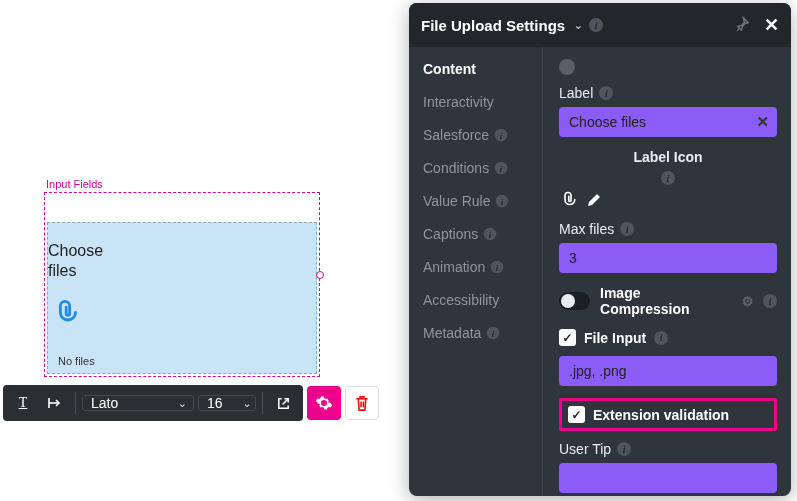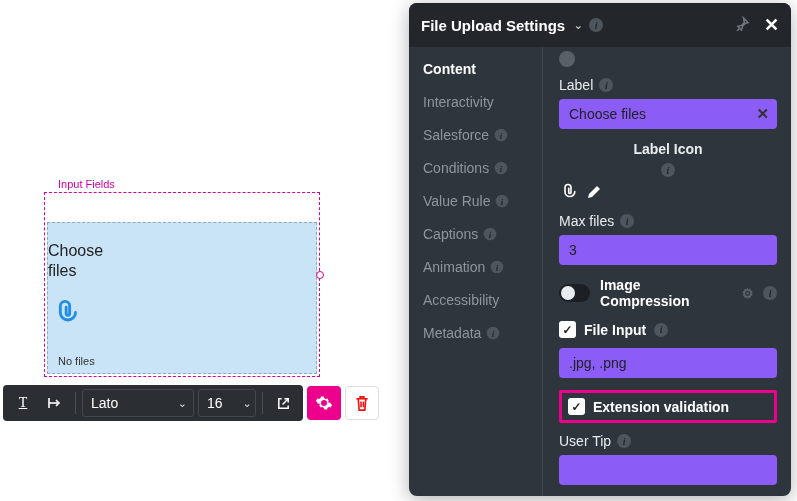--- a/index.html
+++ b/index.html
@@ -16,21 +16,21 @@
   .canvas-region {
     position: absolute;
     left: 44px;
     top: 178px;
     width: 276px;
   }
   .canvas-label {
     color: #d6009f;
     font-size: 11px;
     margin-bottom: 2px;
-    margin-left: 14px;
+    margin-left: 2px;
   }
   .field-box {
     border: 1px dashed #d6009f;
     background: #fff;
     padding: 2px;
     position: relative;
   }
   .field-inner {
     background: #c9e3f7;
     border: 1px dashed #8aa8c4;
@@ -92,21 +92,21 @@
     border-radius: 3px;
   }
   .tb-sep {
     width: 1px; height: 22px; background: #4a4f55;
     margin: 0 2px;
   }
   .tb-select {
     background: #2b2f33;
     color: #fff;
     border: none;
-    height: 28px;
+    height: 16px;
     display: flex;
     align-items: center;
     padding: 0 6px 0 8px;
     font-size: 14px;
     gap: 20px;
     border-radius: 3px;
     border: 1px solid #45494e;
   }
   .tb-select.font { width: 112px; justify-content: space-between; }
   .tb-select.size { width: 58px; justify-content: space-between; }
@@ -182,21 +182,21 @@
   .side-item {
     color: #8e959d;
     font-size: 14px;
     display:flex; align-items:center; gap:5px;
   }
   .side-item.active { color: #fff; font-weight: 700; }
   .side-item .info-dot { transform: scale(.9); }
 
   .form-area {
     flex:1;
-    padding: 10px 14px 14px 16px;
+    padding: 18px 14px 14px 16px;
     overflow: hidden;
     position: relative;
   }
   .truncated-row {
     display:flex; align-items:center; gap:8px;
     color:#fff; font-weight:700; font-size:14px;
     margin-bottom: 10px;
   }
   .truncated-row .bullet {
     width:16px;height:16px;border-radius:50%;background:#5a6068;

